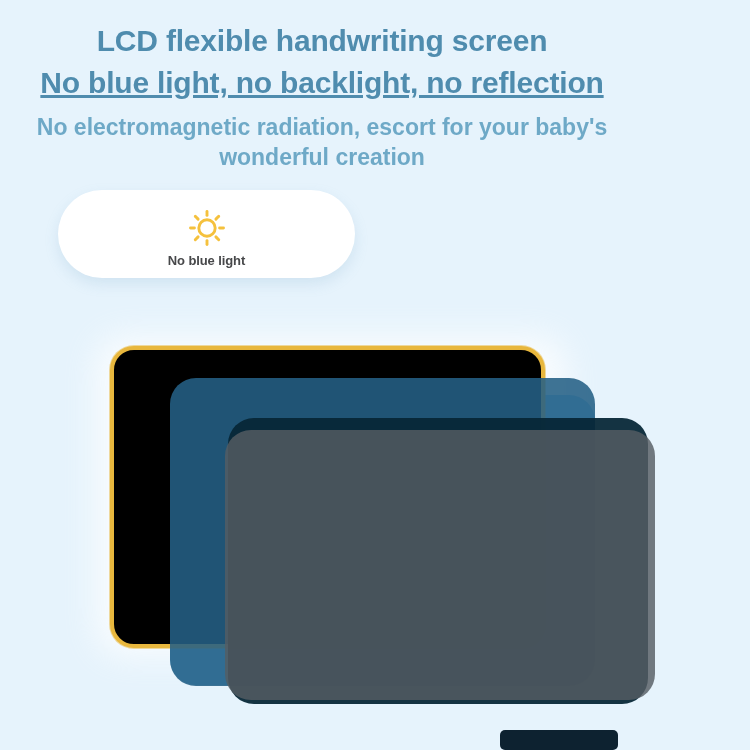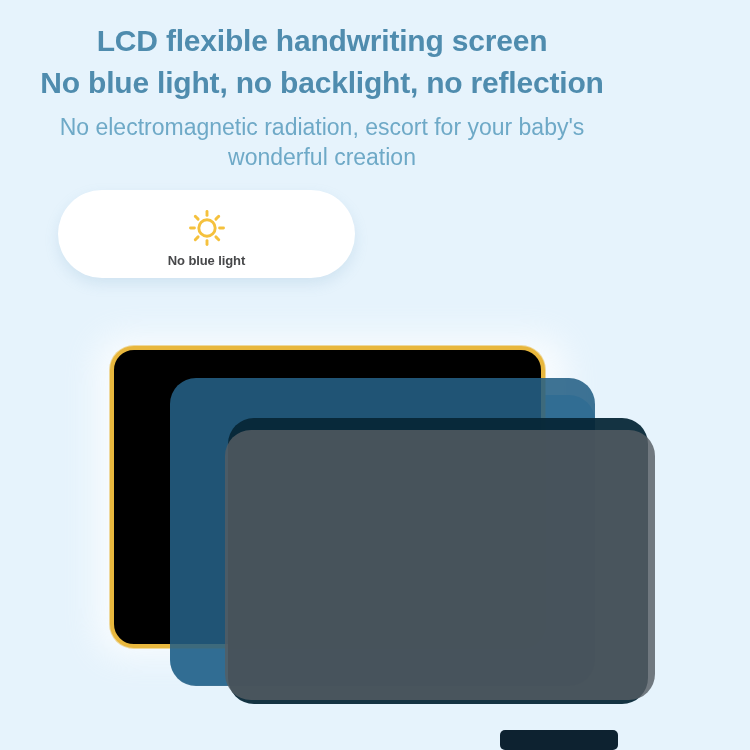--- a/index.html
+++ b/index.html
@@ -33,28 +33,28 @@
     user-select:none;
   }
 
   .h-line1, .h-line2 {
     font-weight:bold;
     color:#4f8cae;
     letter-spacing:-0.2px;
     line-height:1.28;
   }
   .h-line1 { font-size:30px; }
-  .h-line2 { font-size:30px; margin-top:4px; }
+  .h-line2 { font-size:30px; margin-top:4px;text-decoration:underline; }
 
   .sub {
     margin-top:9px;
     font-size:23px;
     color:#6ea9c7;
     line-height:1.32;
-    font-weight:400;
+    font-weight:700;
     padding:0 34px;
   }
 
   
   .badge-card {
     position:absolute;
     left:58px;
     top:190px;
     width:297px;
     height:88px;

